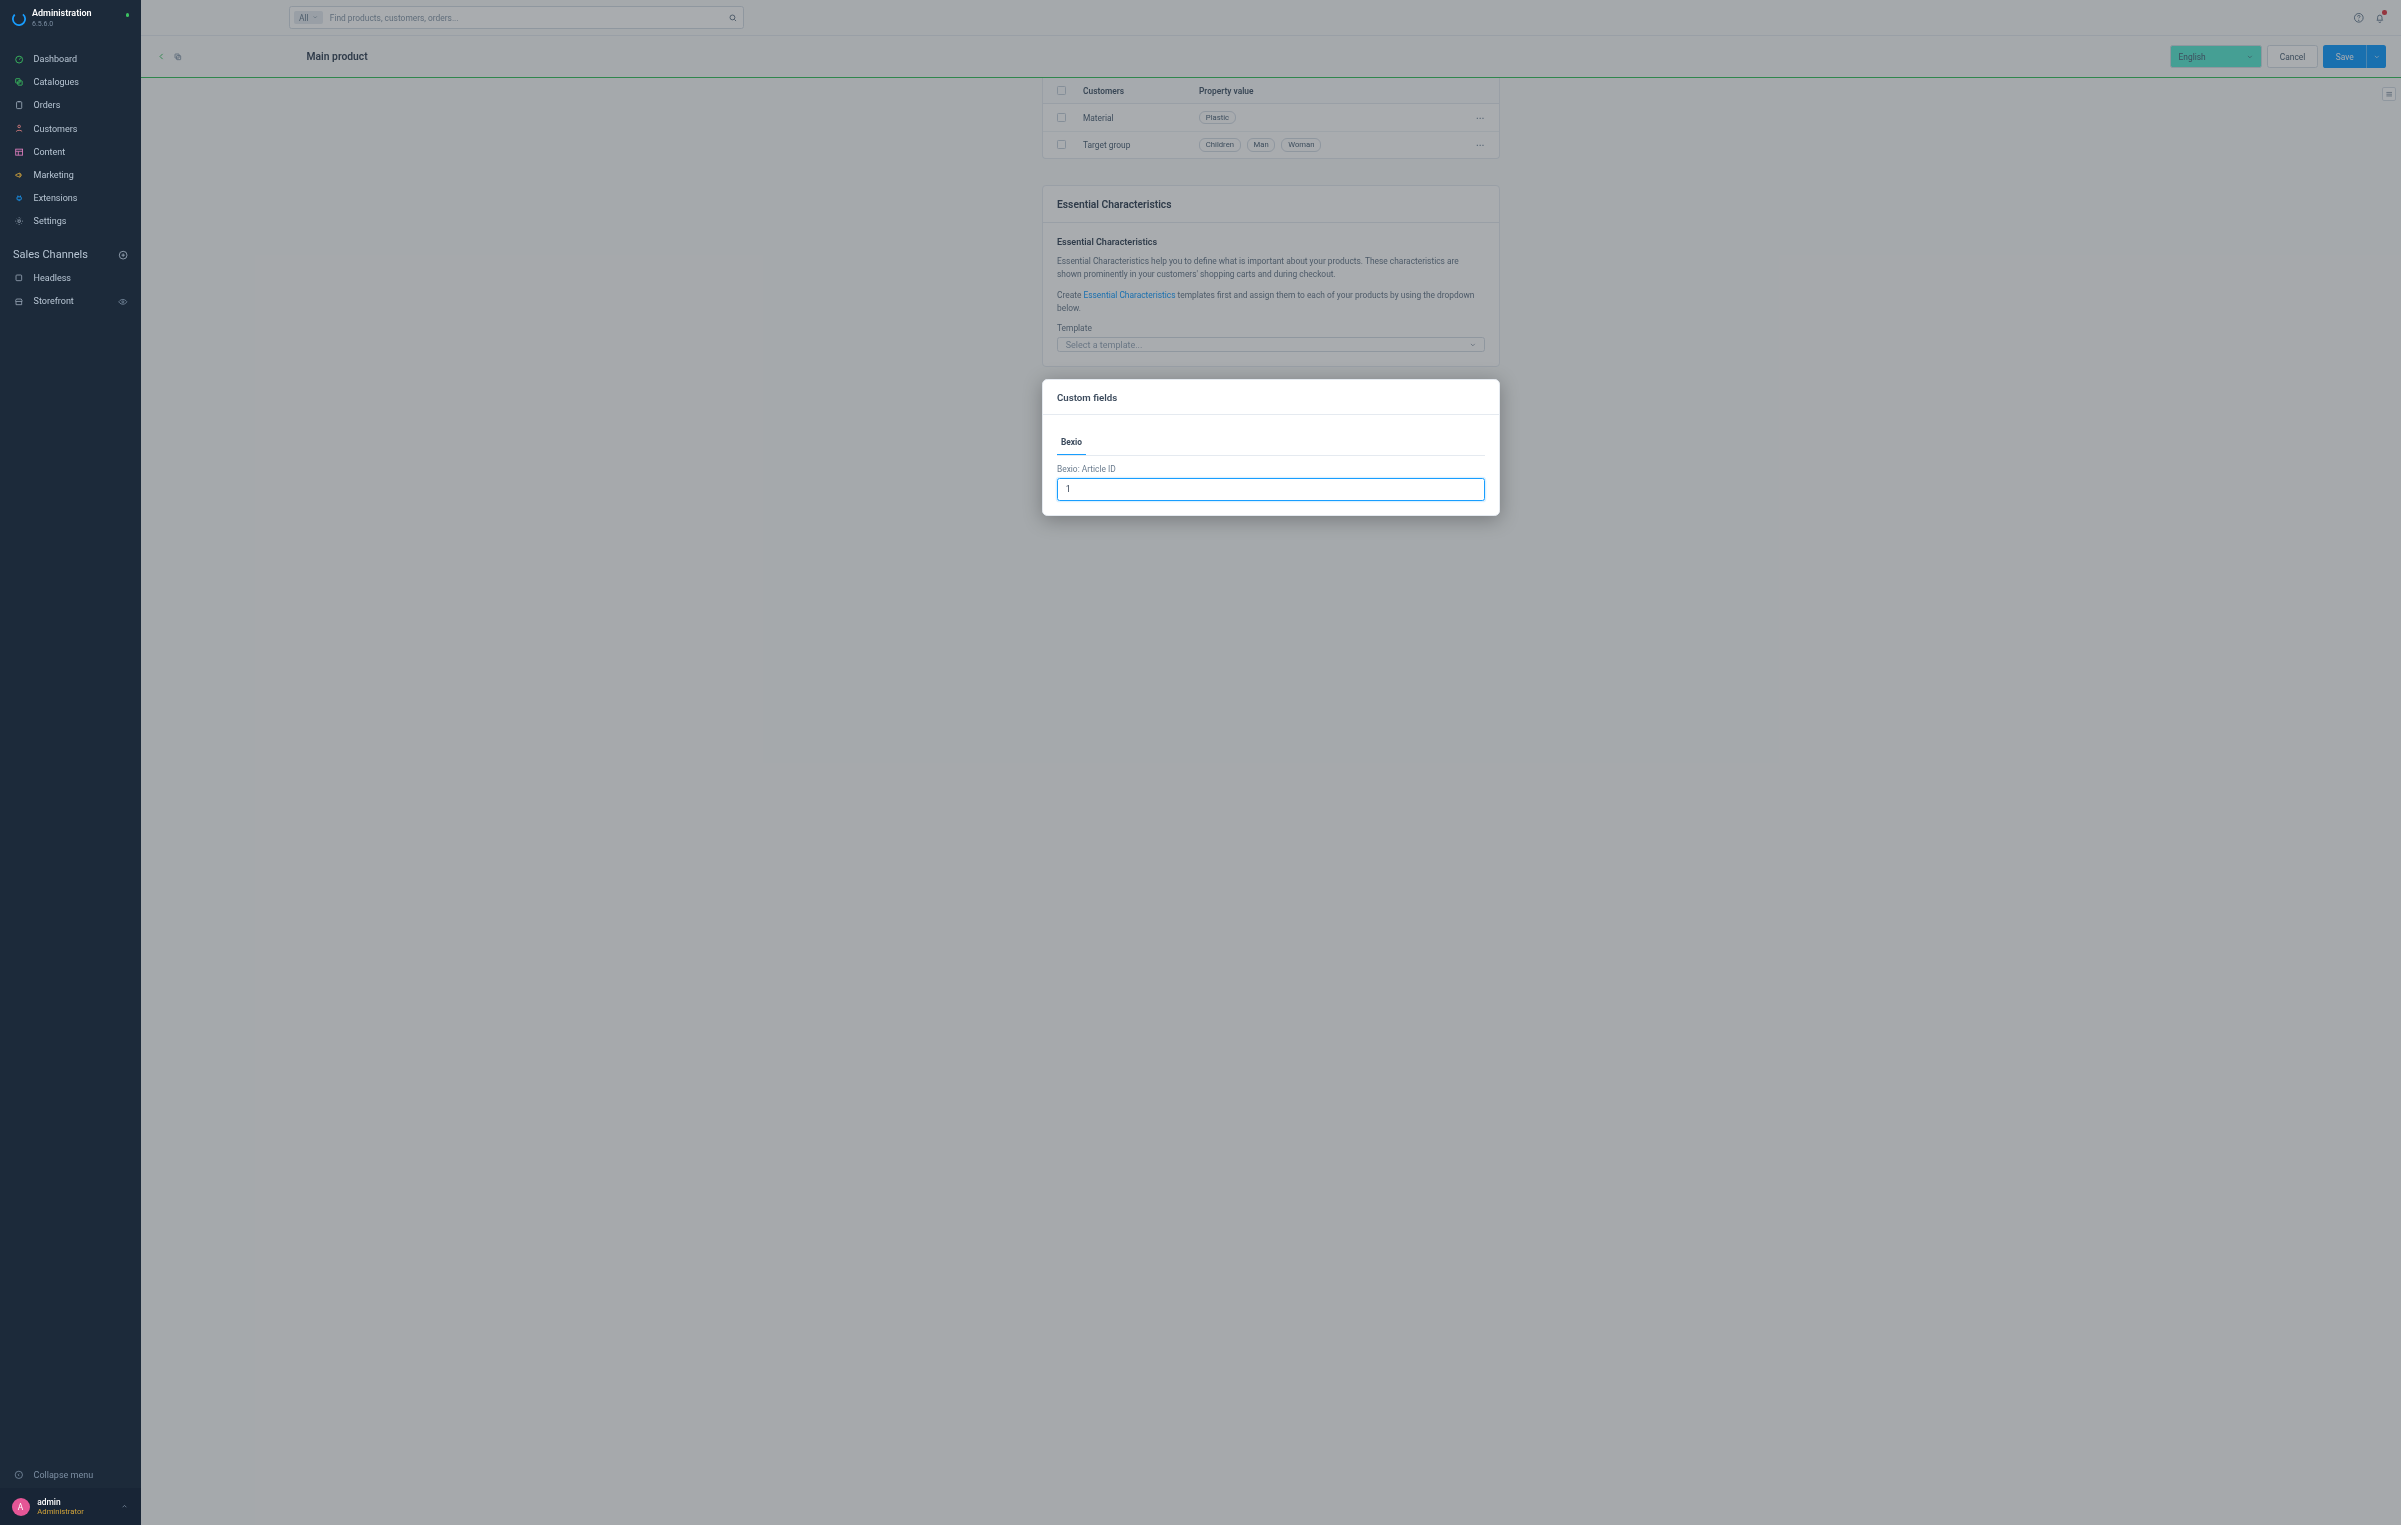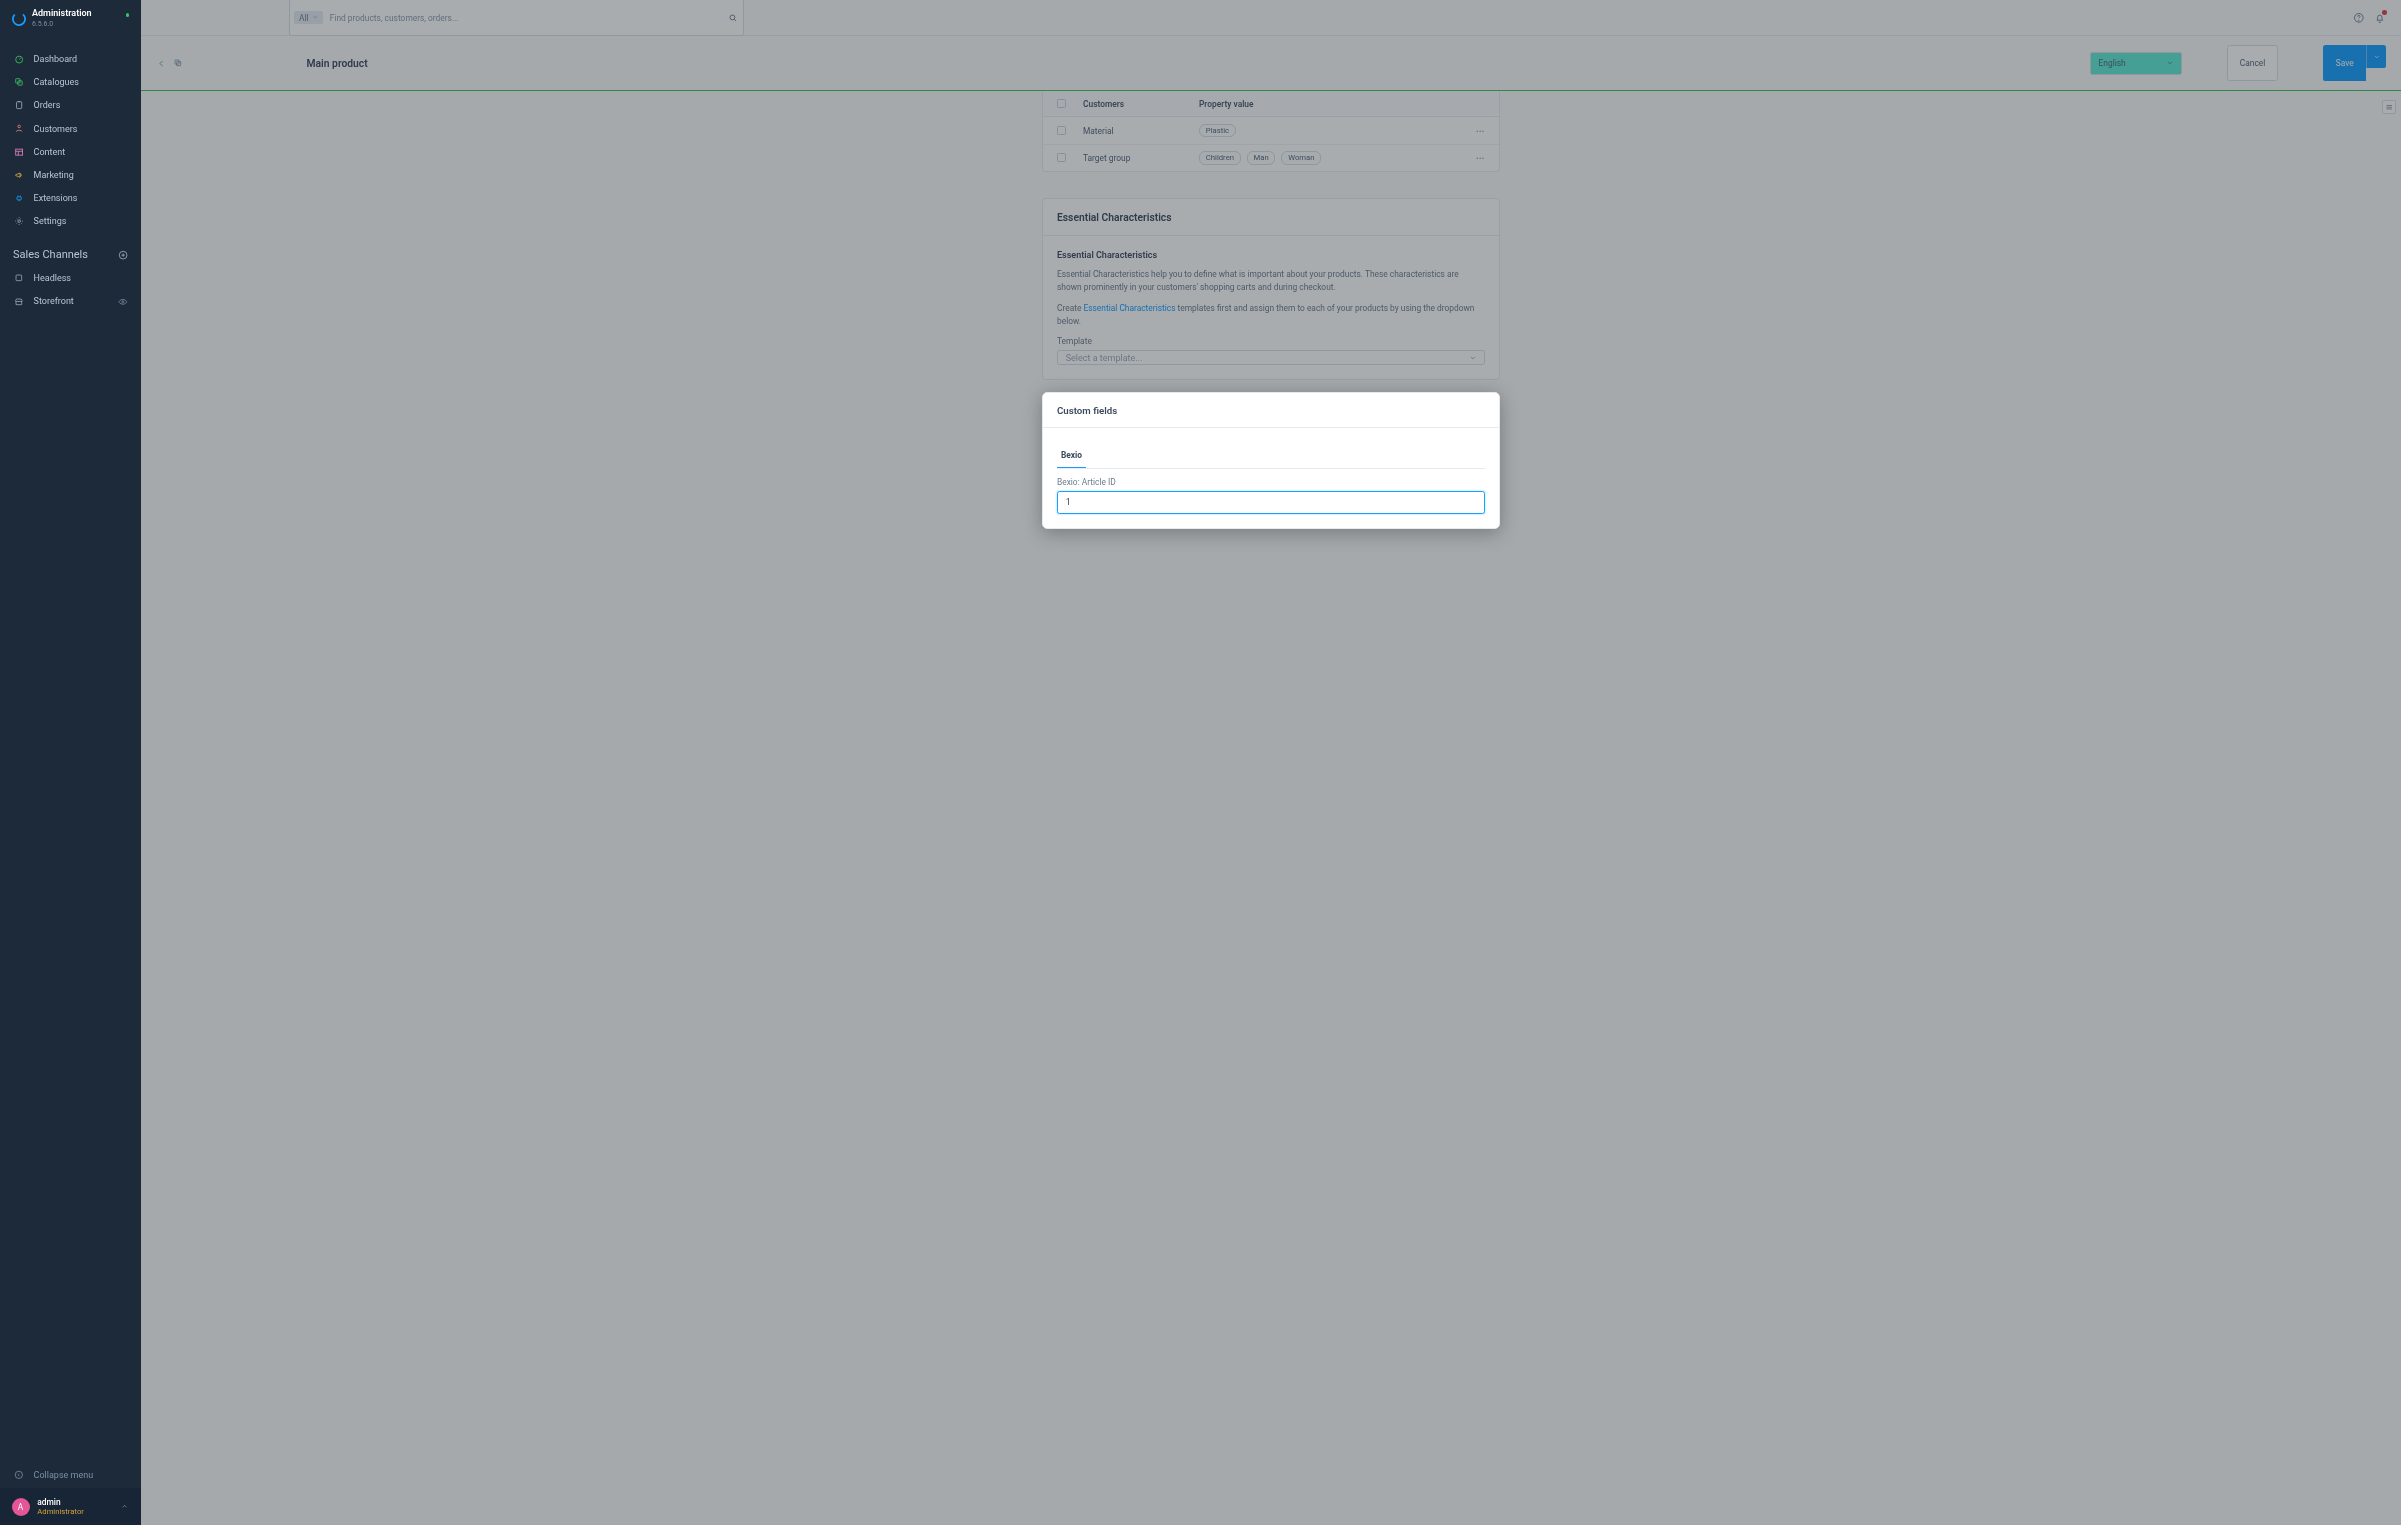--- a/index.html
+++ b/index.html
@@ -30,38 +30,38 @@
 
   
   .main{flex:1;display:flex;flex-direction:column;min-width:0;}
 
   
   .dim{position:absolute;inset:0;background:rgba(30,36,44,0.38);z-index:20;pointer-events:none;}
   .main-inner{position:relative;flex:1;display:flex;flex-direction:column;min-width:0;}
 
   
   .topbar{height:36px;border-bottom:0.6px solid #e5eaf0;display:flex;align-items:center;padding:0 15.5px 0 148px;position:relative;}
-  .search-wrap{width:455px;display:flex;align-items:center;border:0.6px solid #d6dde6;border-radius:2.6px;background:#fff;height:37px;padding:2.6px 5.2px 2.6px 3.9px;}
+  .search-wrap{width:455px;display:flex;align-items:center;border:0.6px solid #d6dde6;border-radius:2.6px;background:#fff;height:23px;padding:2.6px 5.2px 2.6px 3.9px;}
   .search-all{background:#e5eaf0;border-radius:1.9px;display:flex;align-items:center;padding:1.9px 5.2px;color:#6b7f93;font-size:8.4px;cursor:pointer;}
   .search-all svg{margin-left:3.2px;}
   .search-input{border:none;outline:none;flex:1;margin-left:6.4px;font-size:8.4px;color:#52667a;background:transparent;}
   .search-input::placeholder{color:#8a9bac;}
   .search-icon{color:#52667a;}
   .topbar-right{margin-left:auto;display:flex;align-items:center;gap:9px;color:#6b7f93;}
   .topbar-right .notif{position:relative;}
   .notif-dot{position:absolute;top:-1.3px;right:-1.3px;width:4.5px;height:4.5px;border-radius:50%;background:#de3f4b;}
 
   
   .page-head{display:flex;align-items:center;padding:9px 15.5px;border-bottom:1.3px solid #3cc261;background:#f9fafb;}
   .page-head-left{display:flex;align-items:center;gap:7.7px;margin-right:7.7px;}
   .back-chevron{color:#3cc261;cursor:pointer;}
   .page-title{font-size:10.3px;font-weight:600;color:#3b4a5c;margin-left:116px;}
   .page-head-actions{margin-left:auto;display:flex;align-items:center;gap:5.2px;}
   .lang-select{height:23px;border:0.6px solid #d6dde6;border-radius:2.6px;background:#5eead4;display:flex;align-items:center;padding:0 7.7px;color:#52667a;gap:40px;cursor:pointer;font-size:8.4px;}
-  .btn{height:36px;border-radius:2.6px;display:flex;align-items:center;padding:0 11.6px;font-size:8.4px;cursor:pointer;border:0.6px solid transparent;margin-left:40px;}
+  .btn{height:23px;border-radius:2.6px;display:flex;align-items:center;padding:0 11.6px;font-size:8.4px;cursor:pointer;border:0.6px solid transparent;}
   .btn-secondary{background:#fff;border-color:#d6dde6;color:#52667a;}
   .btn-primary{background:#189eff;color:#fff;border-top-right-radius:0;border-bottom-right-radius:0;}
   .btn-primary-split{height:23px;width:19.3px;display:flex;align-items:center;justify-content:center;background:#189eff;border-left:0.6px solid rgba(255,255,255,.35);border-top-right-radius:2.6px;border-bottom-right-radius:2.6px;cursor:pointer;}
   .save-group{display:flex;}
 
   
   .content{flex:1;overflow:auto;padding:0 0 26px 0;position:relative;}
   .centered{width:458px;margin:0 auto;}
   .side-menu-toggle{position:absolute;right:5.2px;top:9px;width:14px;height:14px;border:0.6px solid #d6dde6;border-radius:1.9px;display:flex;align-items:center;justify-content:center;cursor:pointer;color:#6b7f93;background:#fff;}
 

